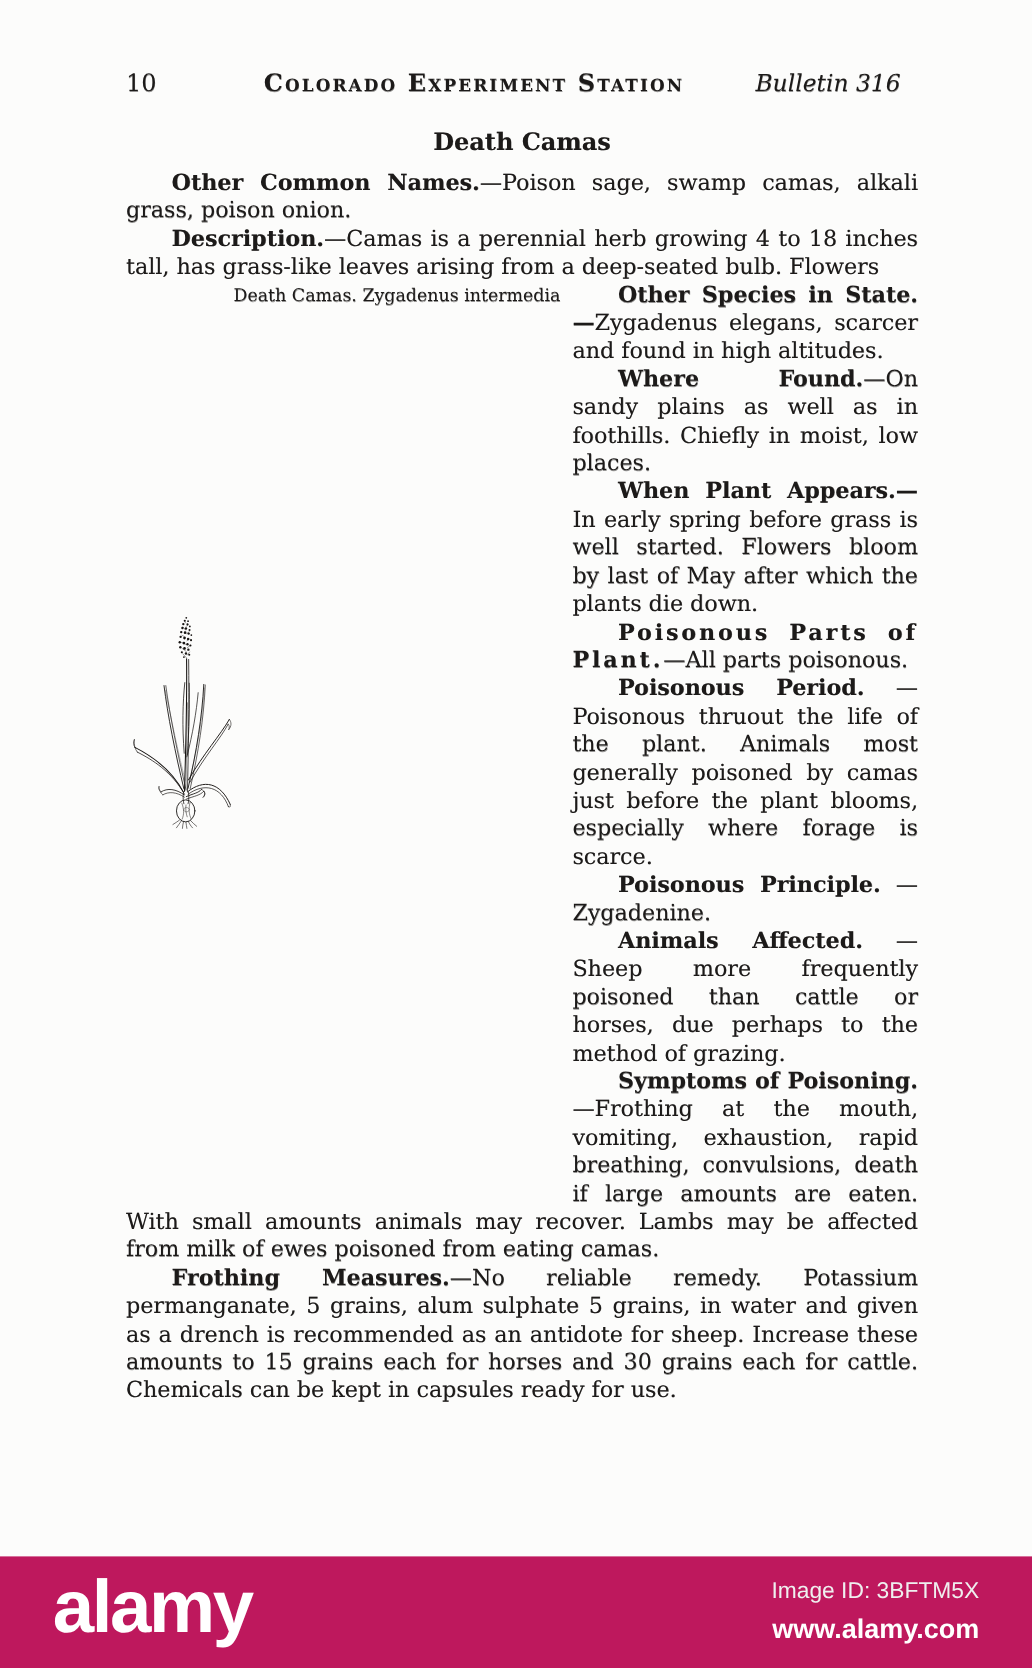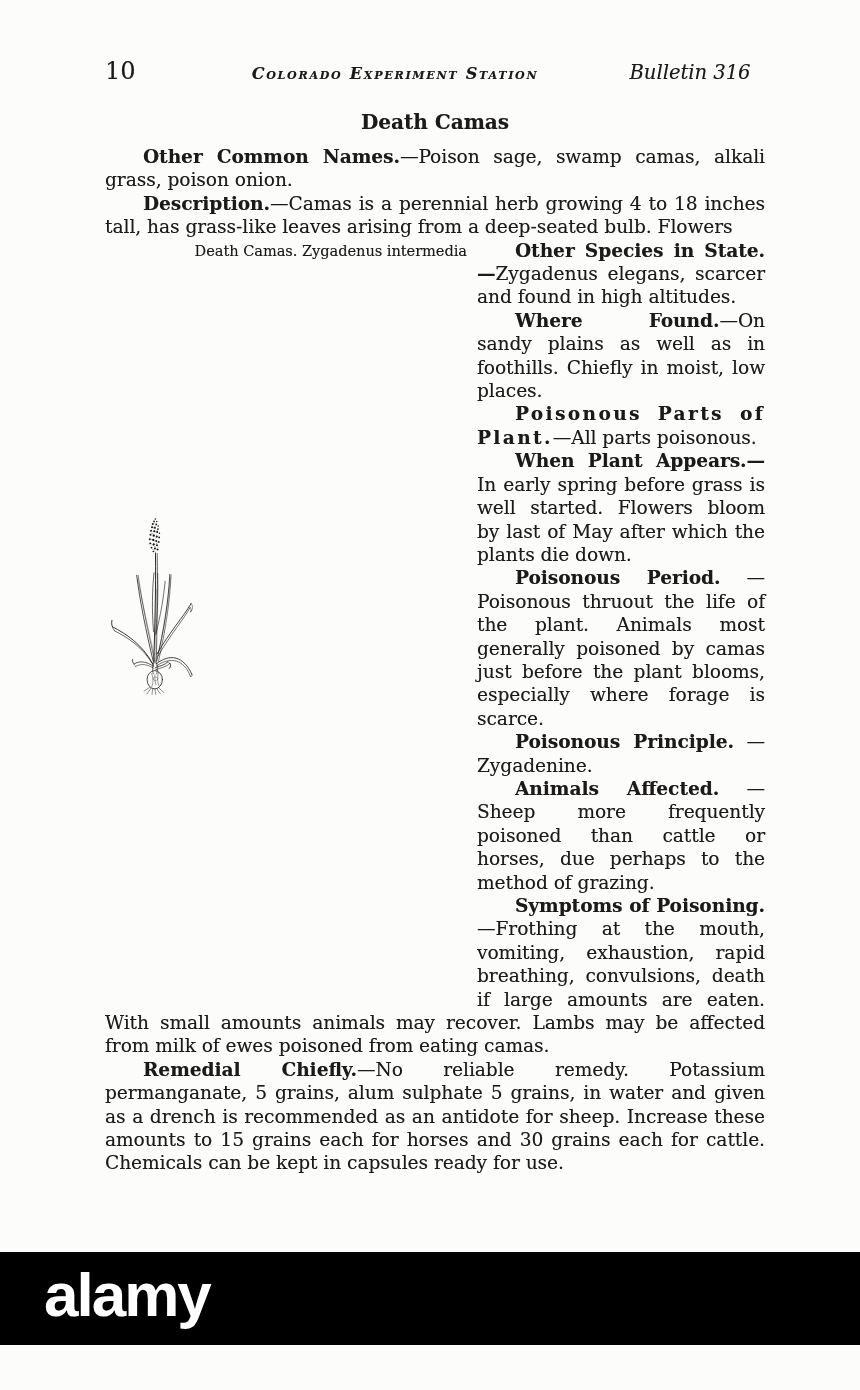--- a/index.html
+++ b/index.html
@@ -6,38 +6,38 @@
   .scan{
     position:relative;width:860px;height:1390px;background:#fcfcfb;
     overflow:hidden;color:#1c1a19;
     font-family:"DejaVu Serif",serif;
   }
   .content{
     position:absolute;left:105px;top:0;width:660px;
     text-shadow:0.25px 0.25px 0.35px rgba(25,22,20,.45);
   }
   .page-header{display:flex;align-items:baseline;padding-top:57px;}
-  .page-number{font-size:24px;width:70px;}
+  .page-number{font-size:20px;width:70px;}
   .journal{flex:1;text-align:center;font-variant:small-caps;font-weight:600;
-    font-size:16px;letter-spacing:1.8px;font-style:italic;}
+    font-size:20px;letter-spacing:1.8px;}
   .bulletin{font-style:italic;font-size:19.5px;width:150px;text-align:center;}
   .article-title{text-align:center;font-size:20px;font-weight:700;margin:25px 0 11px;}
   .para{font-size:18.5px;line-height:23.4px;text-align:justify;margin:0;text-indent:38px;}
   .para .lead{font-weight:700;}
   .para .italic,.italic{}
   .cont{text-indent:0;}
   .spaced{letter-spacing:2.4px;word-spacing:5px;}
   figure.plant{
     float:left;width:362px;height:752px;margin:4px 10px 0 0;padding:0;
     display:flex;justify-content:space-between;
   }
   figure.plant svg{display:block;margin:0 auto;}
   figcaption{font-size:14.5px;text-align:center;white-space:nowrap;}
   .footer-bar{
-    position:absolute;left:0;top:1252px;width:860px;height:93px;background:#000000;
+    position:absolute;left:0;top:1297px;width:860px;height:93px;background:#be185d;
     display:flex;align-items:center;justify-content:space-between;
     padding:0 44px;box-sizing:border-box;
     font-family:"Liberation Sans",sans-serif;text-shadow:none;
   }
   .alamy-logo{color:#ffffff;font-size:62px;font-weight:700;letter-spacing:-2px;
     line-height:.9;margin-top:-8px;}
   .footer-meta{text-align:right;color:#ffffff;}
   .image-id{font-size:19px;font-weight:400;color:#efefef;margin-bottom:7px;}
   .site-url{font-size:22.5px;font-weight:700;}
 </style>
@@ -142,33 +142,37 @@
         </g>
       </svg>
       <figcaption><span>Death Camas. </span><span class="italic">Zygadenus intermedia</span></figcaption>
     </figure>
 
 
     <p class="para"><span class="lead">Other Species in State.—</span><span class="italic">Zygadenus elegans,</span><span> scarcer and found in high altitudes.</span></p>
 
     <p class="para"><span class="lead">Where Found.</span><span>—On sandy plains as well as in foothills. Chiefly in moist, low places.</span></p>
 
+    <p class="para"><span class="lead">When Plant Appears.—</span><span>In early spring before grass is well started. Flowers bloom by last of May after which the plants die down.</span></p>
+
     <p class="para"><span class="lead spaced">Poisonous Parts of Plant.</span><span>—All parts poisonous.</span></p>
-
-    <p class="para"><span class="lead">When Plant Appears.—</span><span>In early spring before grass is well started. Flowers bloom by last of May after which the plants die down.</span></p>
 
 
     <p class="para"><span class="lead">Poisonous Period.</span><span> — Poisonous thruout the life of the plant. Animals most generally poisoned by camas just before the plant blooms, especially where forage is scarce.</span></p>
 
     <p class="para"><span class="lead">Poisonous Principle.</span><span> — Zygadenine.</span></p>
 
     <p class="para"><span class="lead">Animals Affected.</span><span> — Sheep more frequently poisoned than cattle or horses, due perhaps to the method of grazing.</span></p>
 
     <p class="para"><span class="lead">Symptoms of Poisoning.</span><span>—Frothing at the mouth, vomiting, exhaustion, rapid breathing, convulsions, death if large amounts are eaten. With small amounts animals may recover. Lambs may be affected from milk of ewes poisoned from eating camas.</span></p>
 
-    <p class="para"><span class="lead">Remedial Chiefly.</span><span>—No reliable remedy. Potassium permanganate, 5 grains, alum sulphate 5 grains, in water and given as a drench is recommended as an antidote for sheep. Increase these amounts to 15 grains each for horses and 30 grains each for cattle. Chemicals can be kept in capsules ready for use.</span></p>
+    <p class="para"><span class="lead">Frothing Measures.</span><span>—No reliable remedy. Potassium permanganate, 5 grains, alum sulphate 5 grains, in water and given as a drench is recommended as an antidote for sheep. Increase these amounts to 15 grains each for horses and 30 grains each for cattle. Chemicals can be kept in capsules ready for use.</span></p>
 
   </div>
 
   <div class="footer-bar">
     <div class="alamy-logo">alamy</div>
+    <div class="footer-meta">
+      <div class="image-id">Image ID: 3BFTM5X</div>
+      <div class="site-url">www.alamy.com</div>
+    </div>
   </div>
 </div>
 
 </body></html>

